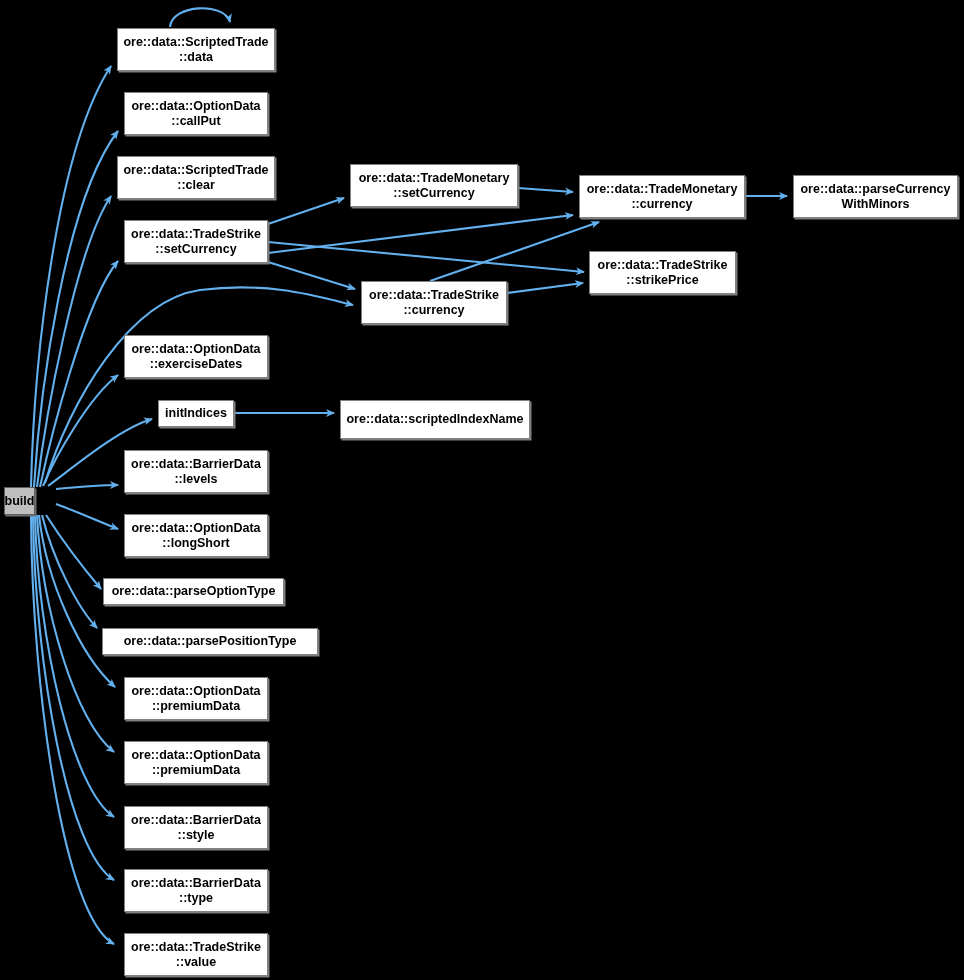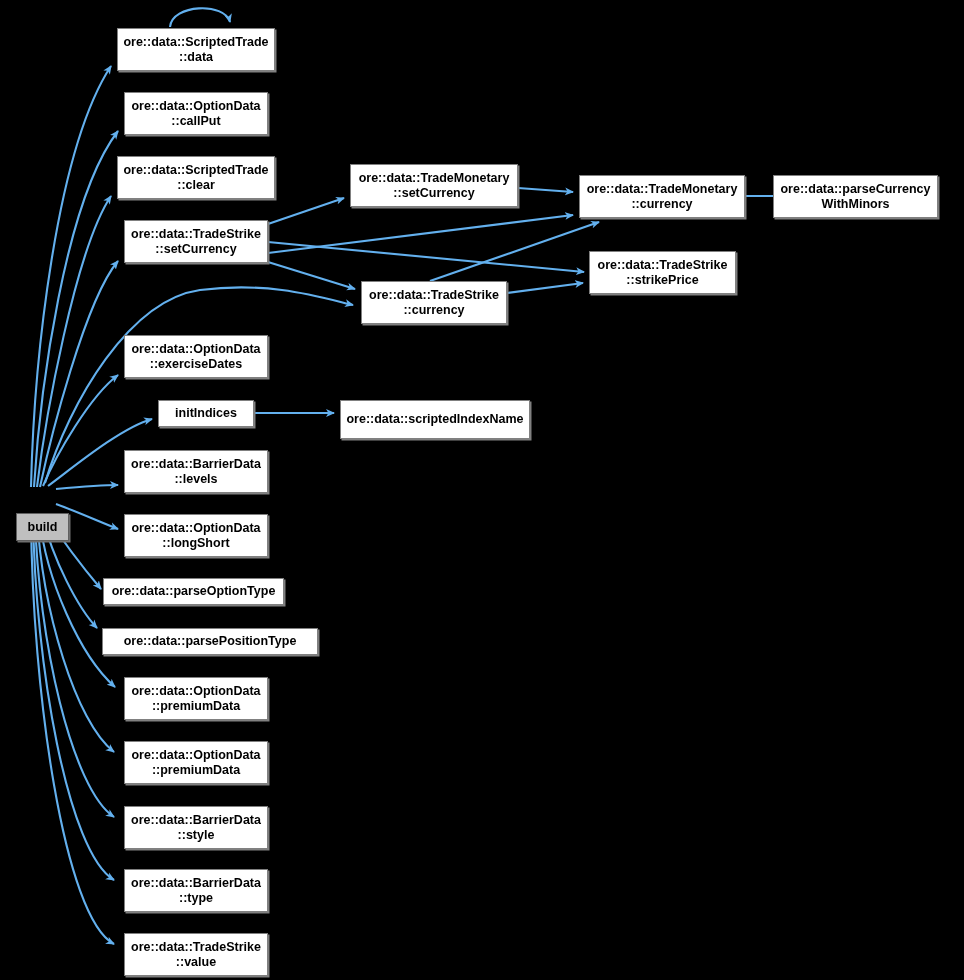--- a/index.html
+++ b/index.html
@@ -94,32 +94,32 @@
       <path d="M745,196 L787,196"></path>
 
       <path d="M430,281 L599,222"></path>
       <path d="M507,293 L583,283"></path>
 
       <path d="M234,413 L334,413"></path>
     </g>
   </svg>
 
   <div id="nodes">
-      <div class="node current" style="left: 4px; top: 513px; width: 53px; height: 28px; margin-left: 12px;"><span class="l1">build</span></div>
+      <div class="node current" style="left: 4px; top: 487px; width: 31px; height: 28px;"><span class="l1">build</span></div>
       <div class="node" style="left: 117px; top: 28px; width: 158px; height: 43px;"><span class="l1">ore::data::ScriptedTrade</span><span class="l2">::data</span></div>
       <div class="node" style="left: 124px; top: 92px; width: 144px; height: 43px;"><span class="l1">ore::data::OptionData</span><span class="l2">::callPut</span></div>
       <div class="node" style="left: 117px; top: 156px; width: 158px; height: 43px;"><span class="l1">ore::data::ScriptedTrade</span><span class="l2">::clear</span></div>
       <div class="node" style="left: 124px; top: 220px; width: 144px; height: 43px;"><span class="l1">ore::data::TradeStrike</span><span class="l2">::setCurrency</span></div>
       <div class="node" style="left: 350px; top: 164px; width: 168px; height: 43px;"><span class="l1">ore::data::TradeMonetary</span><span class="l2">::setCurrency</span></div>
       <div class="node" style="left: 579px; top: 175px; width: 166px; height: 43px;"><span class="l1">ore::data::TradeMonetary</span><span class="l2">::currency</span></div>
-      <div class="node" style="left: 773px; top: 175px; width: 165px; height: 43px;"><span class="l1">ore::data::parseCurrency</span><span class="l2">WithMinors</span></div>
+      <div class="node" style="left: 793px; top: 175px; width: 165px; height: 43px;"><span class="l1">ore::data::parseCurrency</span><span class="l2">WithMinors</span></div>
       <div class="node" style="left: 361px; top: 281px; width: 146px; height: 43px;"><span class="l1">ore::data::TradeStrike</span><span class="l2">::currency</span></div>
       <div class="node" style="left: 589px; top: 251px; width: 147px; height: 43px;"><span class="l1">ore::data::TradeStrike</span><span class="l2">::strikePrice</span></div>
       <div class="node" style="left: 124px; top: 335px; width: 144px; height: 43px;"><span class="l1">ore::data::OptionData</span><span class="l2">::exerciseDates</span></div>
-      <div class="node" style="left: 158px; top: 400px; width: 96px; height: 27px; align-items: center;"><span class="l1">initIndices</span></div>
+      <div class="node" style="left: 158px; top: 400px; width: 76px; height: 27px; align-items: center;"><span class="l1">initIndices</span></div>
       <div class="node" style="left: 340px; top: 400px; width: 190px; height: 39px;"><span class="l1">ore::data::scriptedIndexName</span></div>
       <div class="node" style="left: 124px; top: 450px; width: 144px; height: 43px;"><span class="l1">ore::data::BarrierData</span><span class="l2">::levels</span></div>
       <div class="node" style="left: 124px; top: 514px; width: 144px; height: 43px;"><span class="l1">ore::data::OptionData</span><span class="l2">::longShort</span></div>
       <div class="node" style="left: 103px; top: 578px; width: 181px; height: 27px;"><span class="l1">ore::data::parseOptionType</span></div>
       <div class="node" style="left: 102px; top: 628px; width: 216px; height: 27px;"><span class="l1">ore::data::parsePositionType</span></div>
       <div class="node" style="left: 124px; top: 677px; width: 144px; height: 43px;"><span class="l1">ore::data::OptionData</span><span class="l2">::premiumData</span></div>
       <div class="node" style="left: 124px; top: 741px; width: 144px; height: 43px;"><span class="l1">ore::data::OptionData</span><span class="l2">::premiumData</span></div>
       <div class="node" style="left: 124px; top: 806px; width: 144px; height: 43px;"><span class="l1">ore::data::BarrierData</span><span class="l2">::style</span></div>
       <div class="node" style="left: 124px; top: 869px; width: 144px; height: 43px;"><span class="l1">ore::data::BarrierData</span><span class="l2">::type</span></div>
       <div class="node" style="left: 124px; top: 933px; width: 144px; height: 43px;"><span class="l1">ore::data::TradeStrike</span><span class="l2">::value</span></div>

